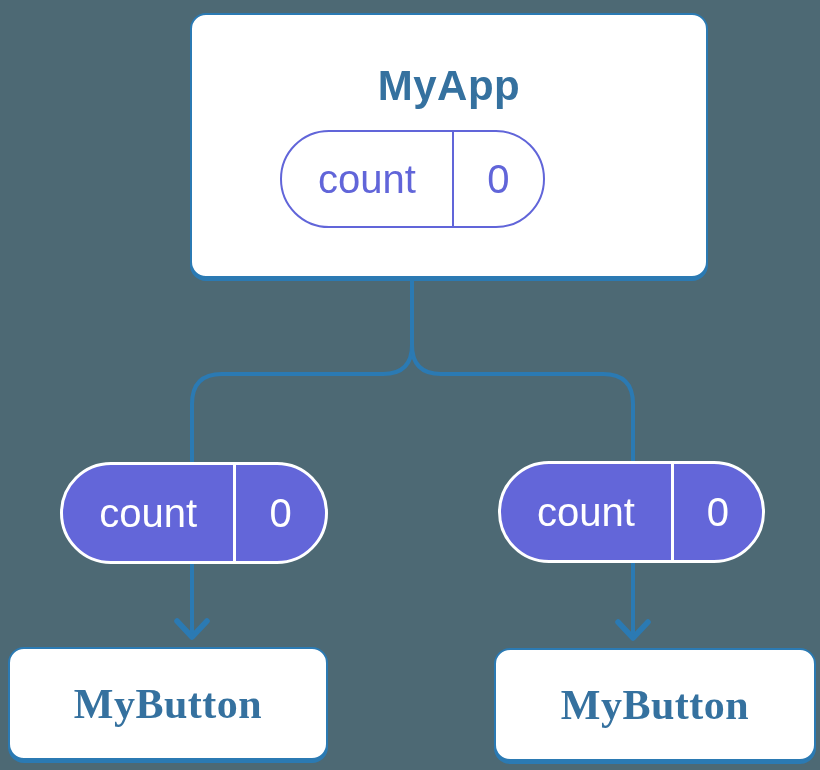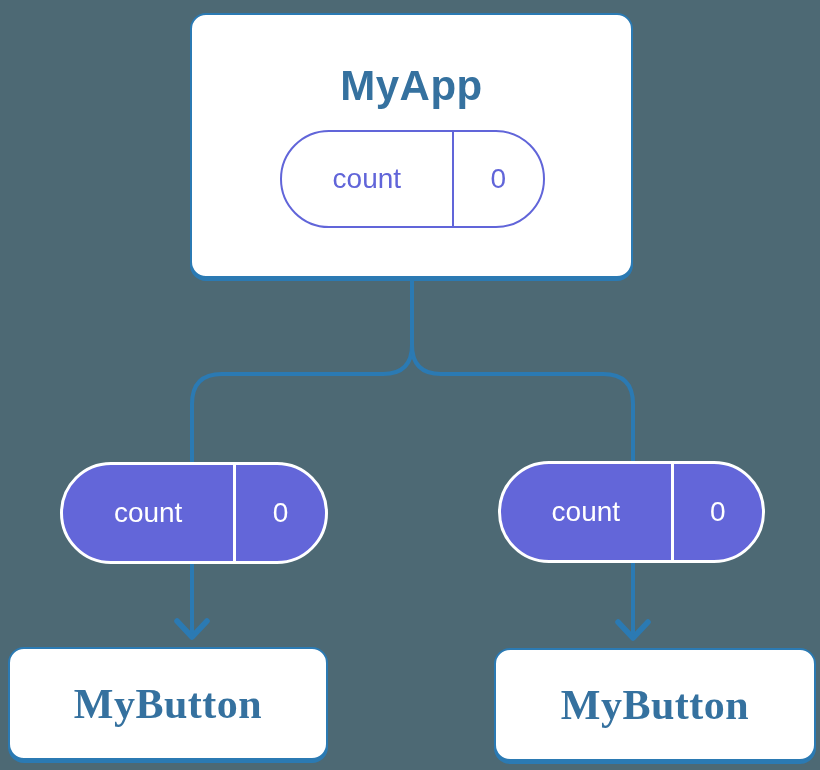--- a/index.html
+++ b/index.html
@@ -42,21 +42,21 @@
     color: #35719f;
     font-size: 42px;
     font-weight: 600;
     line-height: 1;
     letter-spacing: 0.5px;
     white-space: nowrap;
   }
   .root-card {
     left: 190px;
     top: 13px;
-    width: 443px;
+    width: 518px;
     height: 265px;
   }
   .root-card .node-title {
     margin-top: 50px;
   }
   .button-card {
     height: 113px;
     justify-content: center;
     font-family: Liberation Serif, serif;
   }
@@ -70,21 +70,21 @@
     top: 648px;
     width: 322px;
   }
   .pill {
     position: absolute;
     display: flex;
     box-sizing: border-box;
     border-radius: 60px;
     overflow: hidden;
     z-index: 3;
-    font-size: 28px;
+    font-size: 40px;
     line-height: 1;
   }
   .pill .seg {
     display: flex;
     align-items: center;
     justify-content: center;
   }
   .pill .seg.label { flex: 0 0 65%; }
   .pill .seg.value { flex: 1 1 auto; }
   .pill.outline {

